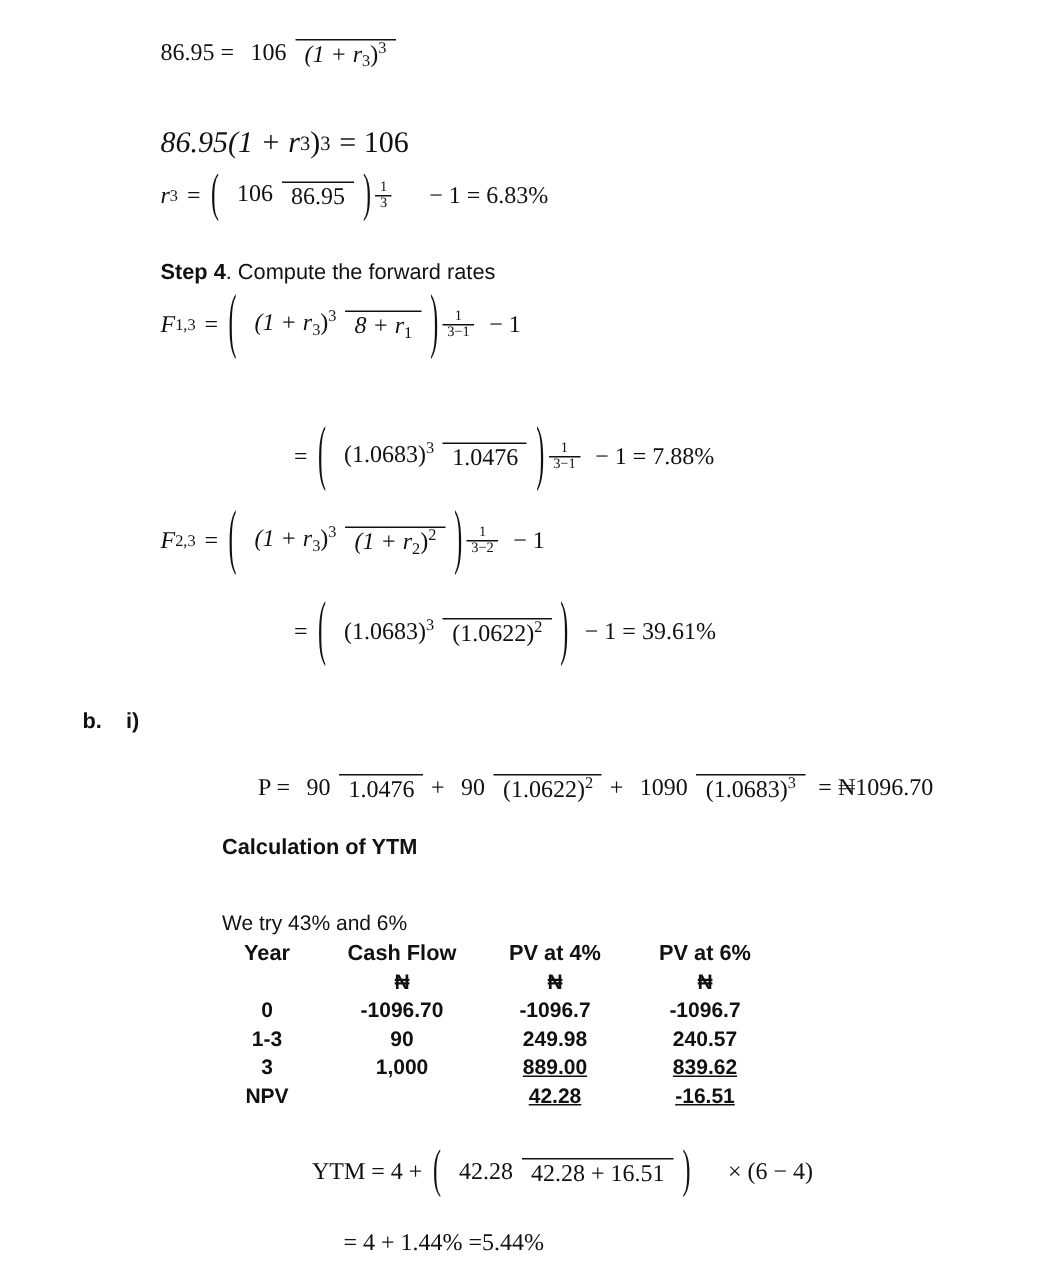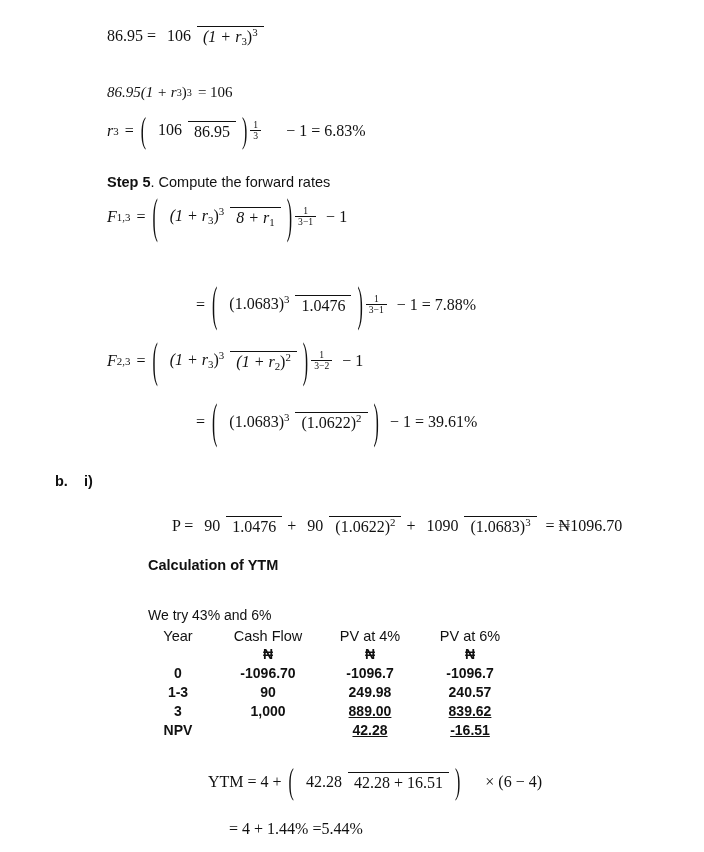--- a/index.html
+++ b/index.html
@@ -88,21 +88,21 @@
   .supfrac .sn { padding: 0 3px; }
   .supfrac .sd { border-top: 1px solid #111; padding: 0 3px; }
 
   
   .ytm-table {
     position: absolute;
     border-collapse: collapse;
     font-family: "Liberation Sans", sans-serif;
   }
   .ytm-table th {
-    font-weight: normal;
+    font-weight: bold;
     font-size: 14.5px;
     padding: 0 0 0 0;
     text-align: center;
   }
   .ytm-table td {
     font-size: 14px;
     text-align: center;
     padding: 1.5px 0;
     font-weight: bold;
   }
@@ -124,21 +124,21 @@
 <div class="page">
 
   <div class="row serif" style="left:107px; top:26px; font-size:16px;">
     <span>86.95 =</span>
     <span class="frac">
       <span class="num">106</span>
       <span class="den"><span class="ital">(1 + r</span><span class="sub">3</span><span>)</span><span class="sup">3</span></span>
     </span>
   </div>
 
-  <div class="row serif" style="left:107px; top:84px; font-size:15px;">
+  <div class="row serif" style="left:107px; top:84px; font-size:20px;">
     <span class="ital">86.95(1 + r</span>
       <span class="sub">3</span>
       <span>)</span>
       <span class="sup">3</span>
     <span style="margin-left:6px;">= 106</span>
   </div>
 
   <div class="row serif" style="left:107px; top:120px; font-size:16px;">
     <span class="ital">r</span>
       <span class="sub">3</span>
@@ -152,21 +152,21 @@
       <span class="paren-big">)</span>
       <span class="supfrac">
         <span class="sn">1</span>
         <span class="sd">3</span>
       </span>
     </span>
     <span style="margin-left:25px;">− 1 = 6.83%</span>
   </div>
 
   <div class="row sans" style="left:107px; top:174px; font-size:14.5px;">
-    <span class="bold">Step 5</span>
+    <span class="bold">Step 4</span>
     <span>. Compute the forward rates</span>
   </div>
 
   <div class="row serif" style="left:107px; top:206px; font-size:16px;">
     <span class="ital">F</span>
       <span class="sub">1,3</span>
     <span style="margin-left:6px;">=</span>
     <span class="grp" style="margin-left:6px;">
       <span class="paren-huge">(</span>
       <span class="frac">

